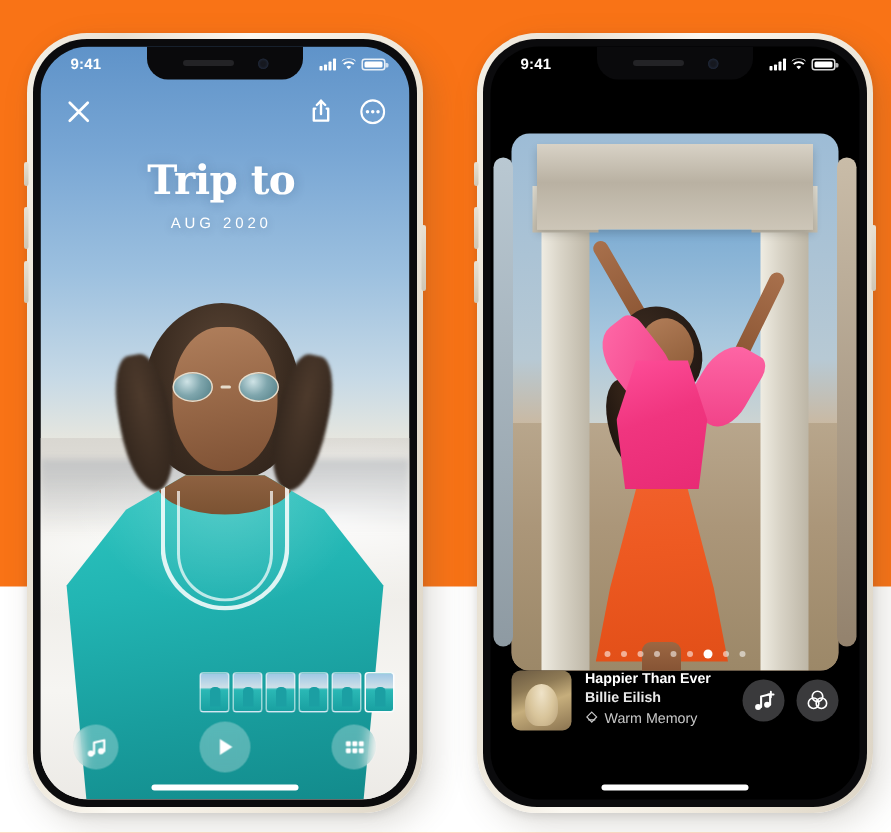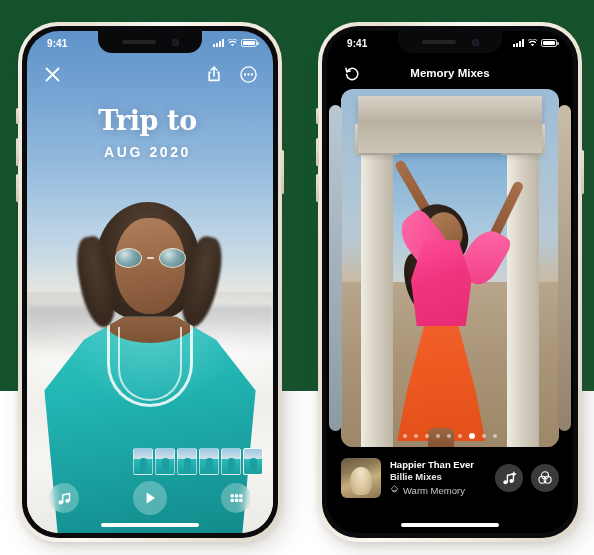--- a/index.html
+++ b/index.html
@@ -10,21 +10,21 @@
     height: 555px;
     overflow: hidden;
     background: #ffffff;
     font-family: "Liberation Sans", sans-serif;
   }
 
   .stage {
     position: relative;
     width: 594px;
     height: 391px;
-    background: #14532d;
+    background: #f97316;
   }
 
   
   .phone {
     position: absolute;
     border-radius: 40px;
     background: linear-gradient(100deg,#f3efe6 0%,#e8e1d3 18%,#fbf8f1 42%,#efe8db 70%,#ddd5c6 100%);
     padding: 4px;
     box-shadow: 6px 8px 22px rgba(90,80,60,0.20), 0 2px 6px rgba(0,0,0,0.10);
   }
@@ -215,22 +215,22 @@
     font-weight: bold;
     font-size: 27px;
     line-height: 1.02;
     color: #ffffff;
     letter-spacing: -0.4px;
     text-shadow: 0 1px 8px rgba(20,50,90,0.25);
   }
   .memory-title .l2 { display: block; }
   .memory-date {
     margin-top: 9px;
-    font-size: 14px;
-    font-weight: bold;
+    font-size: 10px;
+    font-weight: normal;
     letter-spacing: 2.6px;
     color: #ffffff;
     text-shadow: 0 1px 6px rgba(20,50,90,0.25);
   }
 
   
   .filmstrip {
     position: absolute; right: 10px; bottom: 58px;
     display: flex; gap: 2px; z-index: 30;
   }
@@ -367,21 +367,21 @@
   
   .dots {
     position:absolute; left: 0; right: 0; bottom: 8px;
     display:flex; align-items:center; justify-content:center; gap: 7px; z-index: 12;
   }
   .dot { width: 4px; height: 4px; border-radius: 50%; background: rgba(255,255,255,0.55); }
   .dot.active { width: 6px; height: 6px; background: #fff; }
 
   
   .nowplaying {
-    position: absolute; left: 14px; right: 14px; bottom: 31px; height: 48px;
+    position: absolute; left: 14px; right: 14px; bottom: 42px; height: 48px;
     display: flex; align-items: center; gap: 9px; z-index: 30;
   }
   .album {
     width: 40px; height: 40px; border-radius: 6px; flex: 0 0 40px;
     background: linear-gradient(160deg,#6b5a42 0%, #8e7a55 30%, #c6ae7c 55%, #8a7350 100%);
     overflow: hidden; position: relative;
   }
   .album::after {
     content:""; position:absolute; left: 22%; top: 22%; width: 56%; height: 70%;
     background: radial-gradient(ellipse at 50% 22%, #efe3c8 0%, #d8c49a 55%, #b7a07a 100%);
@@ -568,29 +568,20 @@
               <svg width="11" height="8" viewBox="0 0 11 8">
                   <path d="M5.5 7.2 3.9 5.5a2.4 2.4 0 0 1 3.2 0zM2.6 4.2a4.3 4.3 0 0 1 5.8 0l.9-.9a5.6 5.6 0 0 0-7.6 0zM.6 2.2a7.1 7.1 0 0 1 9.8 0l-.9-1.4A8.5 8.5 0 0 0 1.5.8z" fill="#fff"></path>
                 </svg>
             </span>
             <span class="batt">
                 <i></i>
               </span>
           </span>
         </div>
 
-        <div class="nav-right">
-          <span class="icon-btn">
-            <svg width="16" height="16" viewBox="0 0 16 16">
-              <path d="M3.1 6.6A5.6 5.6 0 1 1 2.6 9.6" stroke="#fff" stroke-width="1.5" fill="none" stroke-linecap="round"></path>
-              <path d="M6.3 5.9 2.7 6.8 2.0 3.2" stroke="#fff" stroke-width="1.5" fill="none" stroke-linecap="round" stroke-linejoin="round"></path>
-            </svg>
-          </span>
-          <span class="nav-title">Memory Mixes</span>
-        </div>
 
         <div class="peek l"></div>
         <div class="peek r"></div>
 
         <div class="card-right">
           <div class="sky"></div>
           <div class="ground"></div>
           <div class="pillar l"></div>
           <div class="pillar r"></div>
           <div class="lintel"></div>
@@ -618,21 +609,21 @@
             <span class="dot active"></span>
             <span class="dot"></span>
             <span class="dot"></span>
           </div>
         </div>
 
         <div class="nowplaying">
           <div class="album"></div>
           <div class="track-meta">
             <div class="track-title">Happier Than Ever</div>
-            <div class="track-artist">Billie Mixes</div>
+            <div class="track-artist">Billie Eilish</div>
             <div class="track-filter">
               <span>
                 <svg width="9" height="9" viewBox="0 0 10 10">
                   <path d="M5 0.8 8.6 4.4 5 8.2 1.4 4.4z" stroke="#c8c8c8" stroke-width="0.9" fill="none"></path>
                   <path d="M2.4 6.6h5.2" stroke="#c8c8c8" stroke-width="0.9"></path>
                 </svg>
               </span>
               <span>Warm Memory</span>
             </div>
           </div>

